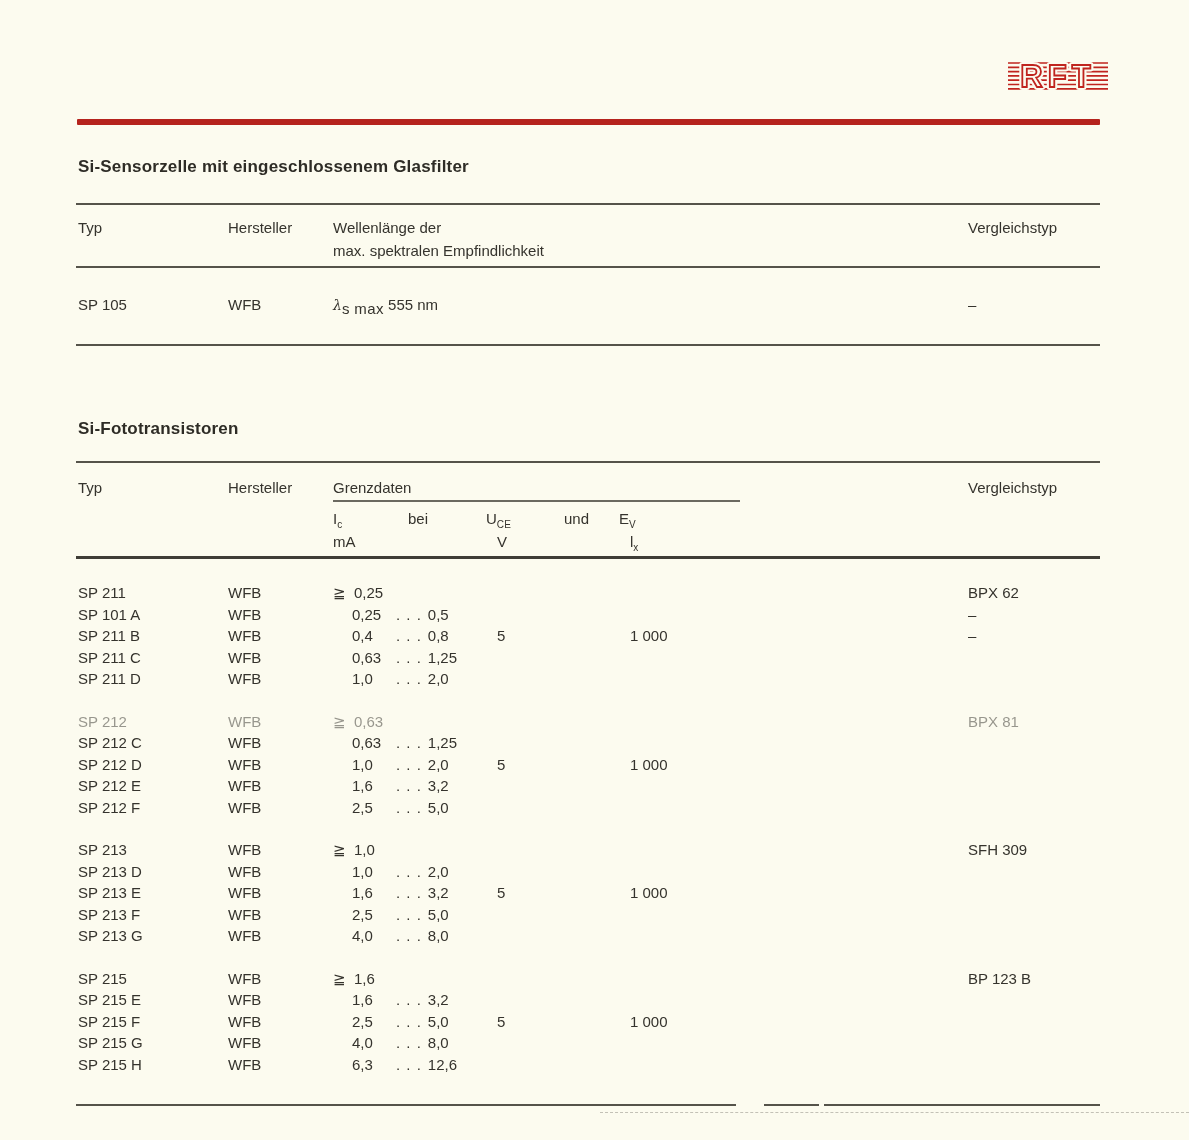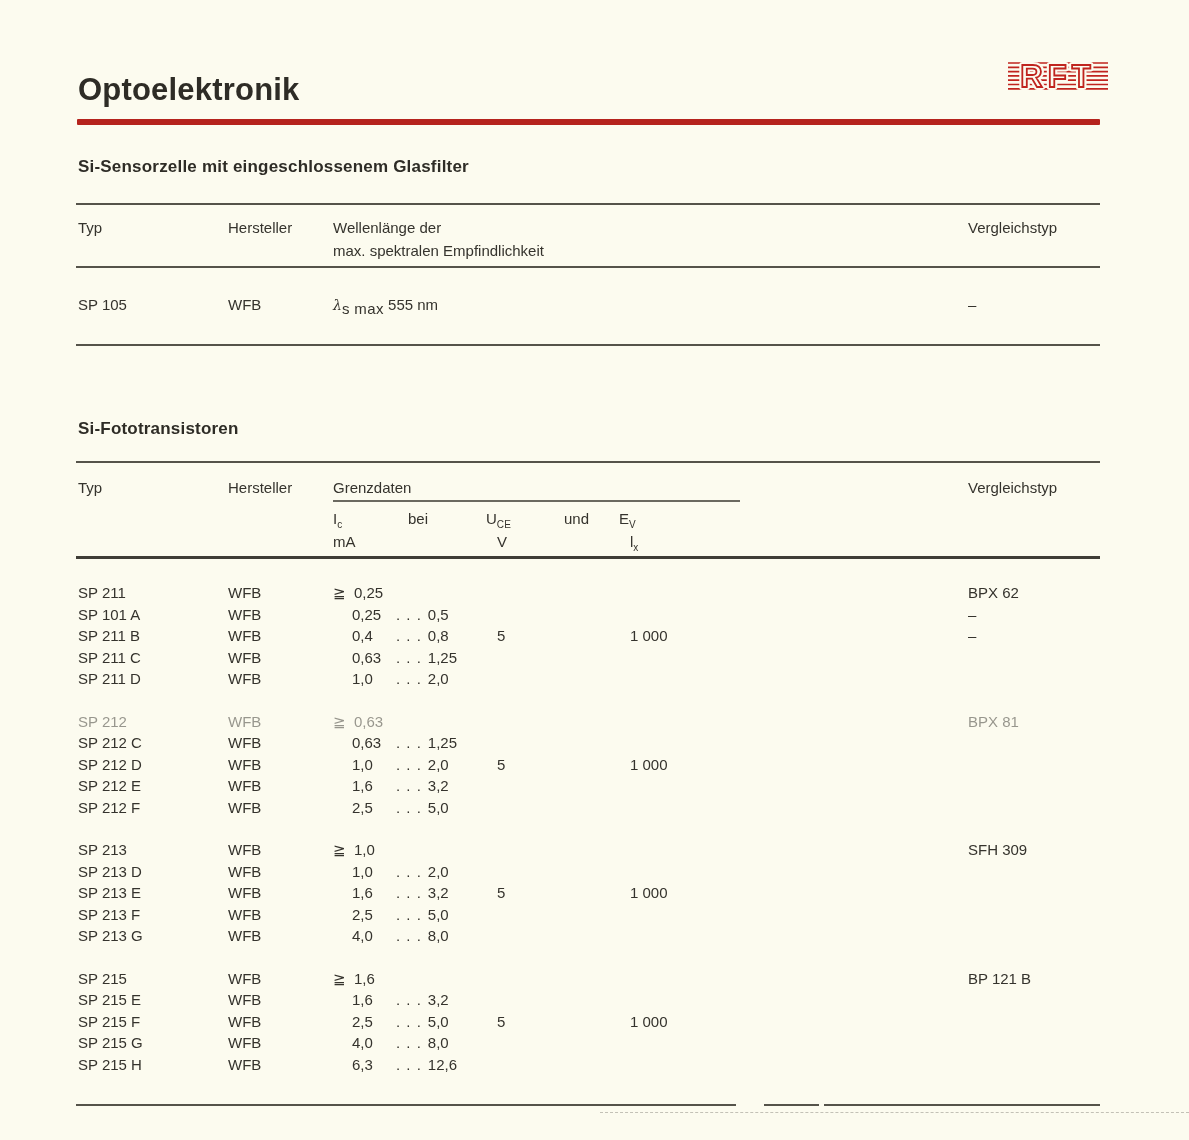--- a/index.html
+++ b/index.html
@@ -57,21 +57,20 @@
   .inb{display:inline-block;}
   .w75{width:75px;}  .w78{width:78px;}
   
   .dash-faint{position:absolute;border-top:1.5px dashed rgba(110,108,98,0.40);height:0;}
 </style>
 </head>
 <body>
 
 <div class="sheet">
 
-  <h1 class="page-title">Optoelektronik</h1>
 
   <svg class="rft-logo" width="104" height="44" viewBox="0 0 104 44">
     <g stroke="#c0241e" stroke-width="1.7">
       <line x1="2" y1="9" x2="102" y2="9"></line>
       <line x1="2" y1="13.3" x2="102" y2="13.3"></line>
       <line x1="2" y1="17.6" x2="102" y2="17.6"></line>
       <line x1="2" y1="21.9" x2="102" y2="21.9"></line>
       <line x1="2" y1="26.2" x2="102" y2="26.2"></line>
       <line x1="2" y1="30.5" x2="102" y2="30.5"></line>
       <line x1="2" y1="34.8" x2="102" y2="34.8"></line>
@@ -209,21 +208,21 @@
           <span class="c c-typ"><span>SP 213 G</span></span>
           <span class="c c-her"><span>WFB</span></span>
           <span class="c c-ic"><span class="rmin">4,0</span><span class="rdots">. . .</span><span>8,0</span></span>
         </div>
       </div>
       <div class="grp">
         <div class="row">
           <span class="c c-typ"><span>SP 215</span></span>
           <span class="c c-her"><span>WFB</span></span>
           <span class="c c-ic"><span class="ge-sym">≧</span><span>1,6</span></span>
-          <span class="c c-ver"><span>BP 121 B</span></span>
+          <span class="c c-ver"><span>BP 123 B</span></span>
         </div>
         <div class="row">
           <span class="c c-typ"><span>SP 215 E</span></span>
           <span class="c c-her"><span>WFB</span></span>
           <span class="c c-ic"><span class="rmin">1,6</span><span class="rdots">. . .</span><span>3,2</span></span>
         </div>
         <div class="row">
           <span class="c c-typ"><span>SP 215 F</span></span>
           <span class="c c-her"><span>WFB</span></span>
           <span class="c c-ic"><span class="rmin">2,5</span><span class="rdots">. . .</span><span>5,0</span></span>

